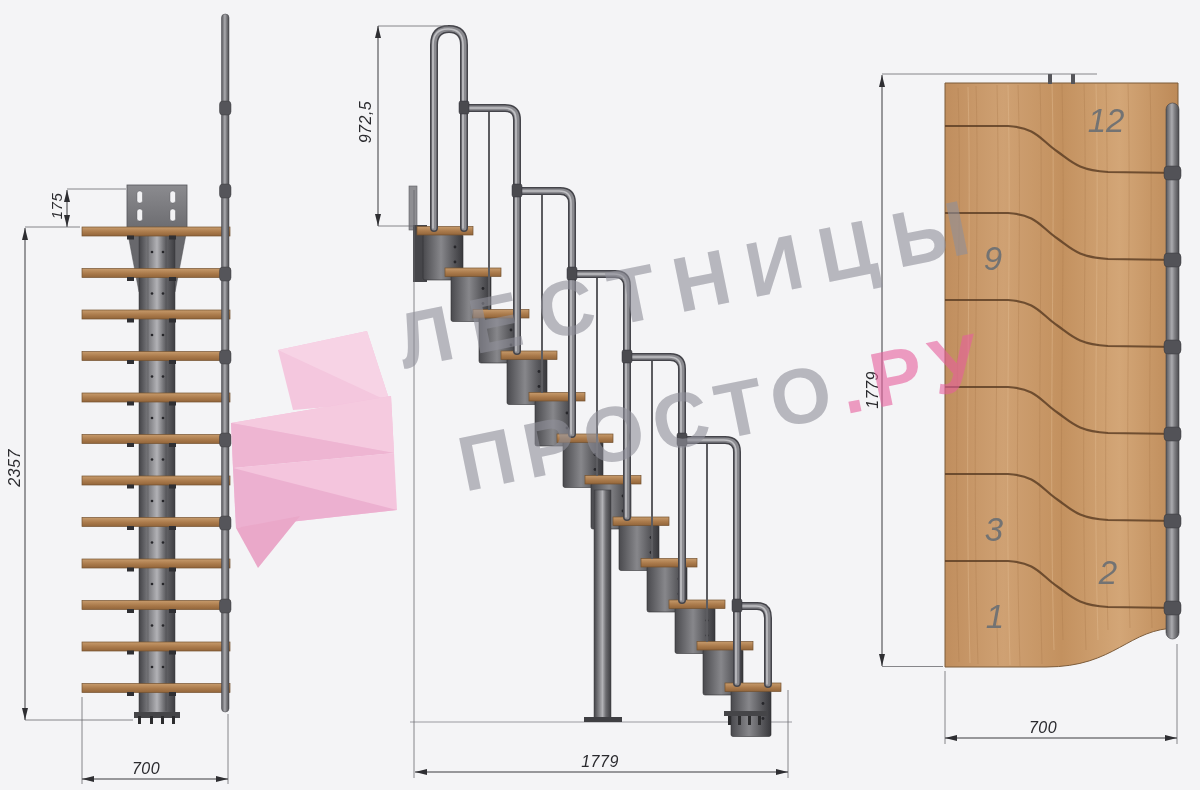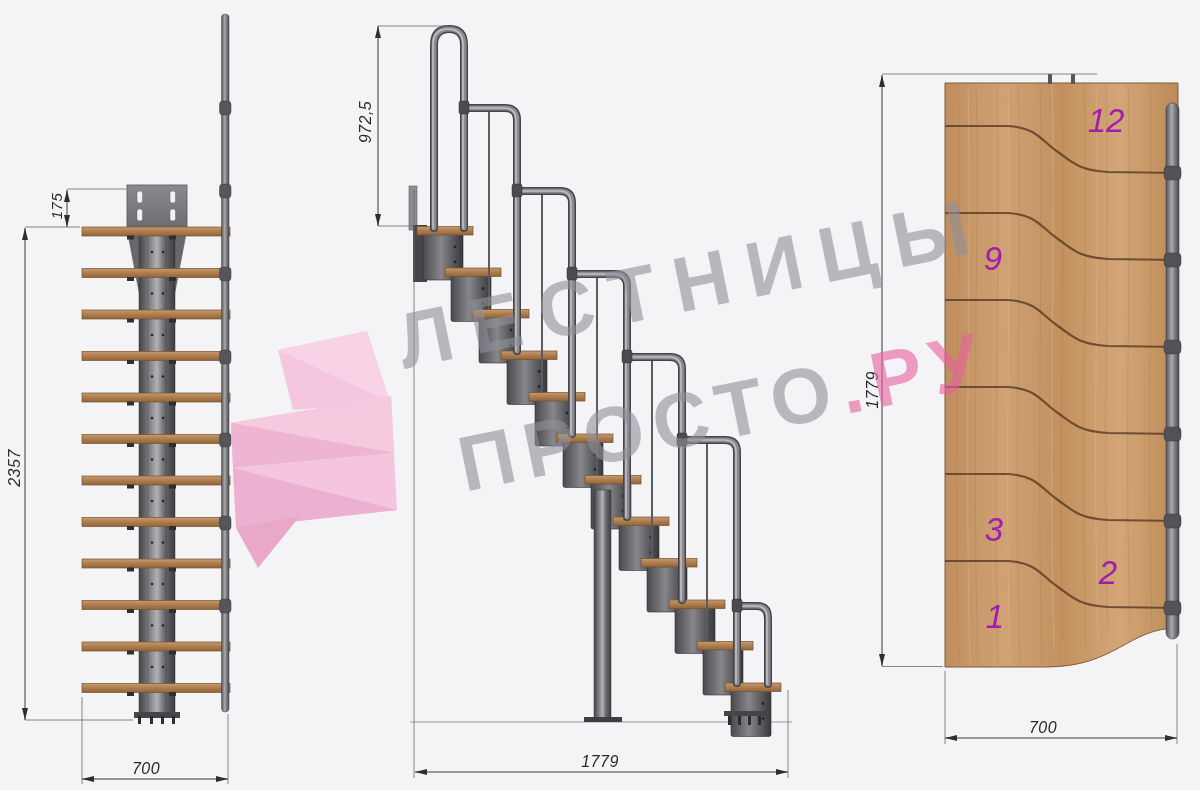--- a/index.html
+++ b/index.html
@@ -17,21 +17,21 @@
   .arr{fill:#2e2e32;}
   .groove{stroke:#5e3f26;stroke-width:2.2;fill:none;opacity:.85;}
   .grain{stroke:#a8794a;stroke-width:1;fill:none;opacity:.35;}
   .grain2{stroke:#e2bd92;stroke-width:1;fill:none;opacity:.45;}
   
   .dl{position:absolute;transform:translate(-50%,-50%);font-style:italic;font-size:16px;
       color:#2a2a2e;letter-spacing:.5px;white-space:nowrap;}
   .dl.v{transform:translate(-50%,-50%) rotate(-90deg);}
   .dl.small{font-size:15px;}
   .sn{position:absolute;transform:translate(-50%,-50%);font-style:italic;font-size:33px;
-      color:#a21caf;white-space:nowrap;}
+      color:#737373;white-space:nowrap;}
   
   .wm{position:absolute;inset:0;pointer-events:none;}
   .wm-line{position:absolute;font-weight:700;font-size:78px;color:#90909a;opacity:.6;
            letter-spacing:18px;transform:translate(-50%,-50%) rotate(-11.5deg);white-space:nowrap;
            font-family:"Liberation Sans",sans-serif;}
   .wm-line2{letter-spacing:10px;}
   .wm-pink{color:#e75f9d;}
   .wm-logo{position:absolute;left:225px;top:318px;opacity:.75;}
 </style>
 </head>

